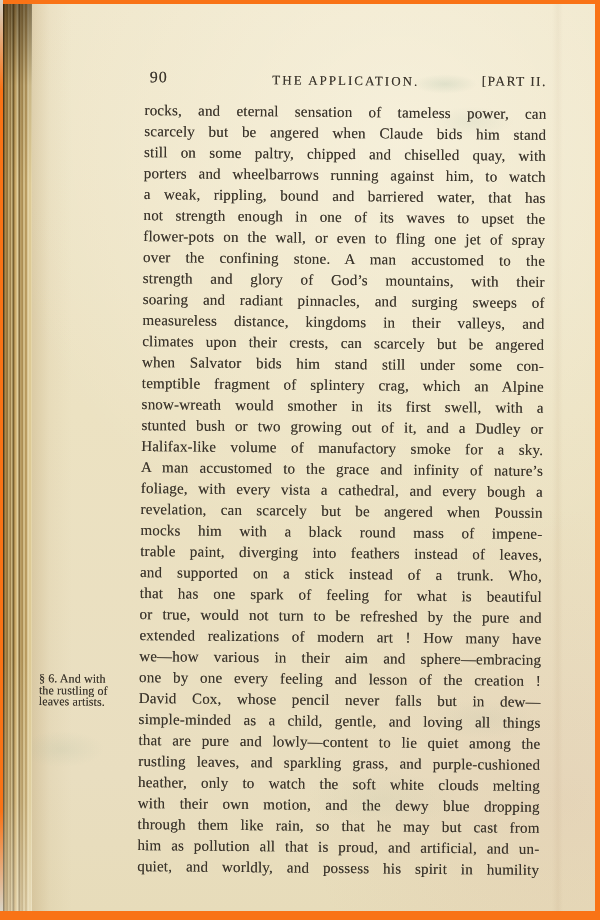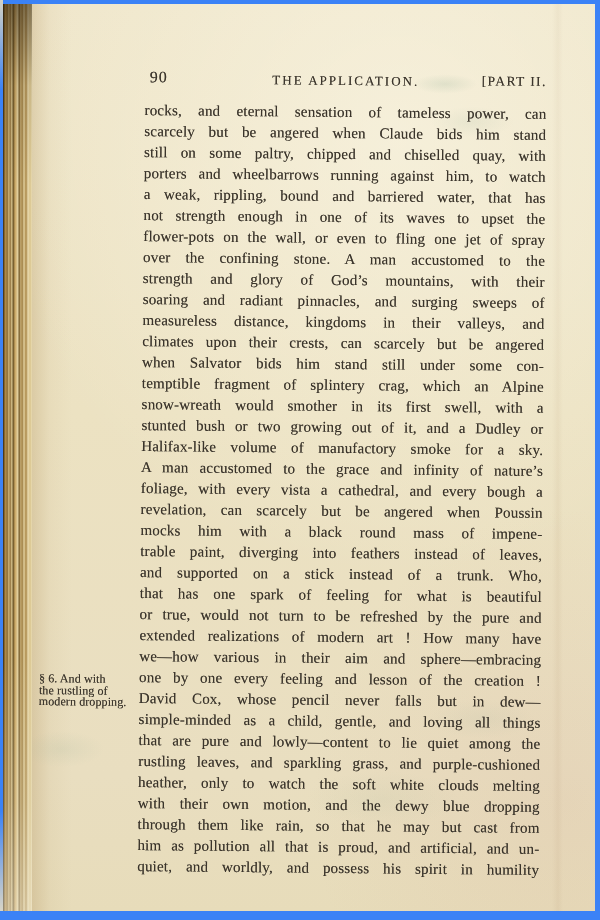--- a/index.html
+++ b/index.html
@@ -5,21 +5,21 @@
   html, body {
     margin: 0; padding: 0;
     width: 600px; height: 920px;
     background: #060604;
     overflow: hidden;
     font-family: "Liberation Serif", serif;
   }
   .scan {
     position: relative;
     width: 600px; height: 920px;
-    background: #3b82f6;
+    background: #f97316;
   }
   
   .sliver-top {
     position: absolute; left: 0; top: 0; width: 3px; height: 90px;
     background: linear-gradient(180deg, #d5d2c4, rgba(213,210,196,0));
   }
   .sliver-bottom {
     position: absolute; left: 0; bottom: 9px; width: 7px; height: 100px;
     background: linear-gradient(0deg, #d9d5c6, rgba(217,213,198,0));
   }
@@ -116,21 +116,21 @@
 
       <div class="header">
         <span class="pagenum">90</span>
         <span class="running-title">THE APPLICATION.</span>
         <span class="part">[PART II.</span>
       </div>
 
       <div class="marginal">
         <div>§ 6. And with</div>
         <div>the rustling of</div>
-        <div>modern dropping.</div>
+        <div>leaves artists.</div>
       </div>
 
       <div class="bodytext">
         <div class="ln">rocks, and eternal sensation of tameless power, can</div>
         <div class="ln">scarcely but be angered when Claude bids him stand</div>
         <div class="ln">still on some paltry, chipped and chiselled quay, with</div>
         <div class="ln">porters and wheelbarrows running against him, to watch</div>
         <div class="ln">a weak, rippling, bound and barriered water, that has</div>
         <div class="ln">not strength enough in one of its waves to upset the</div>
         <div class="ln">flower-pots on the wall, or even to fling one jet of spray</div>

